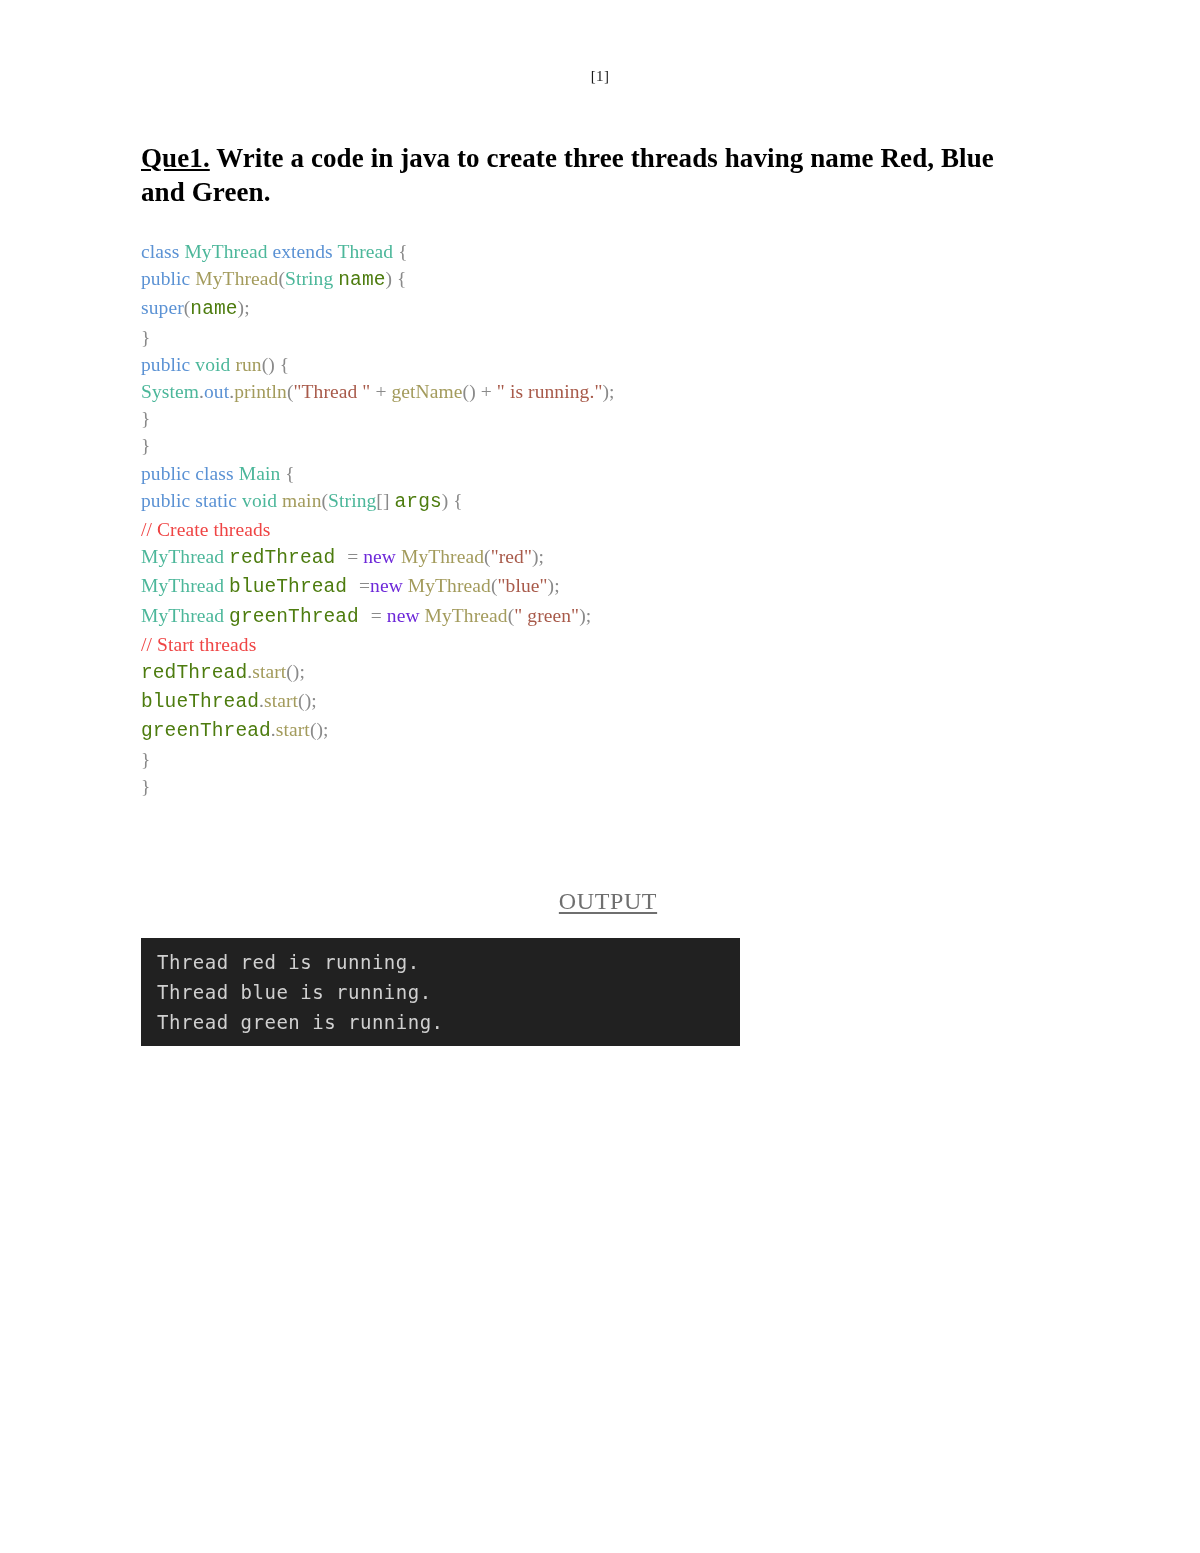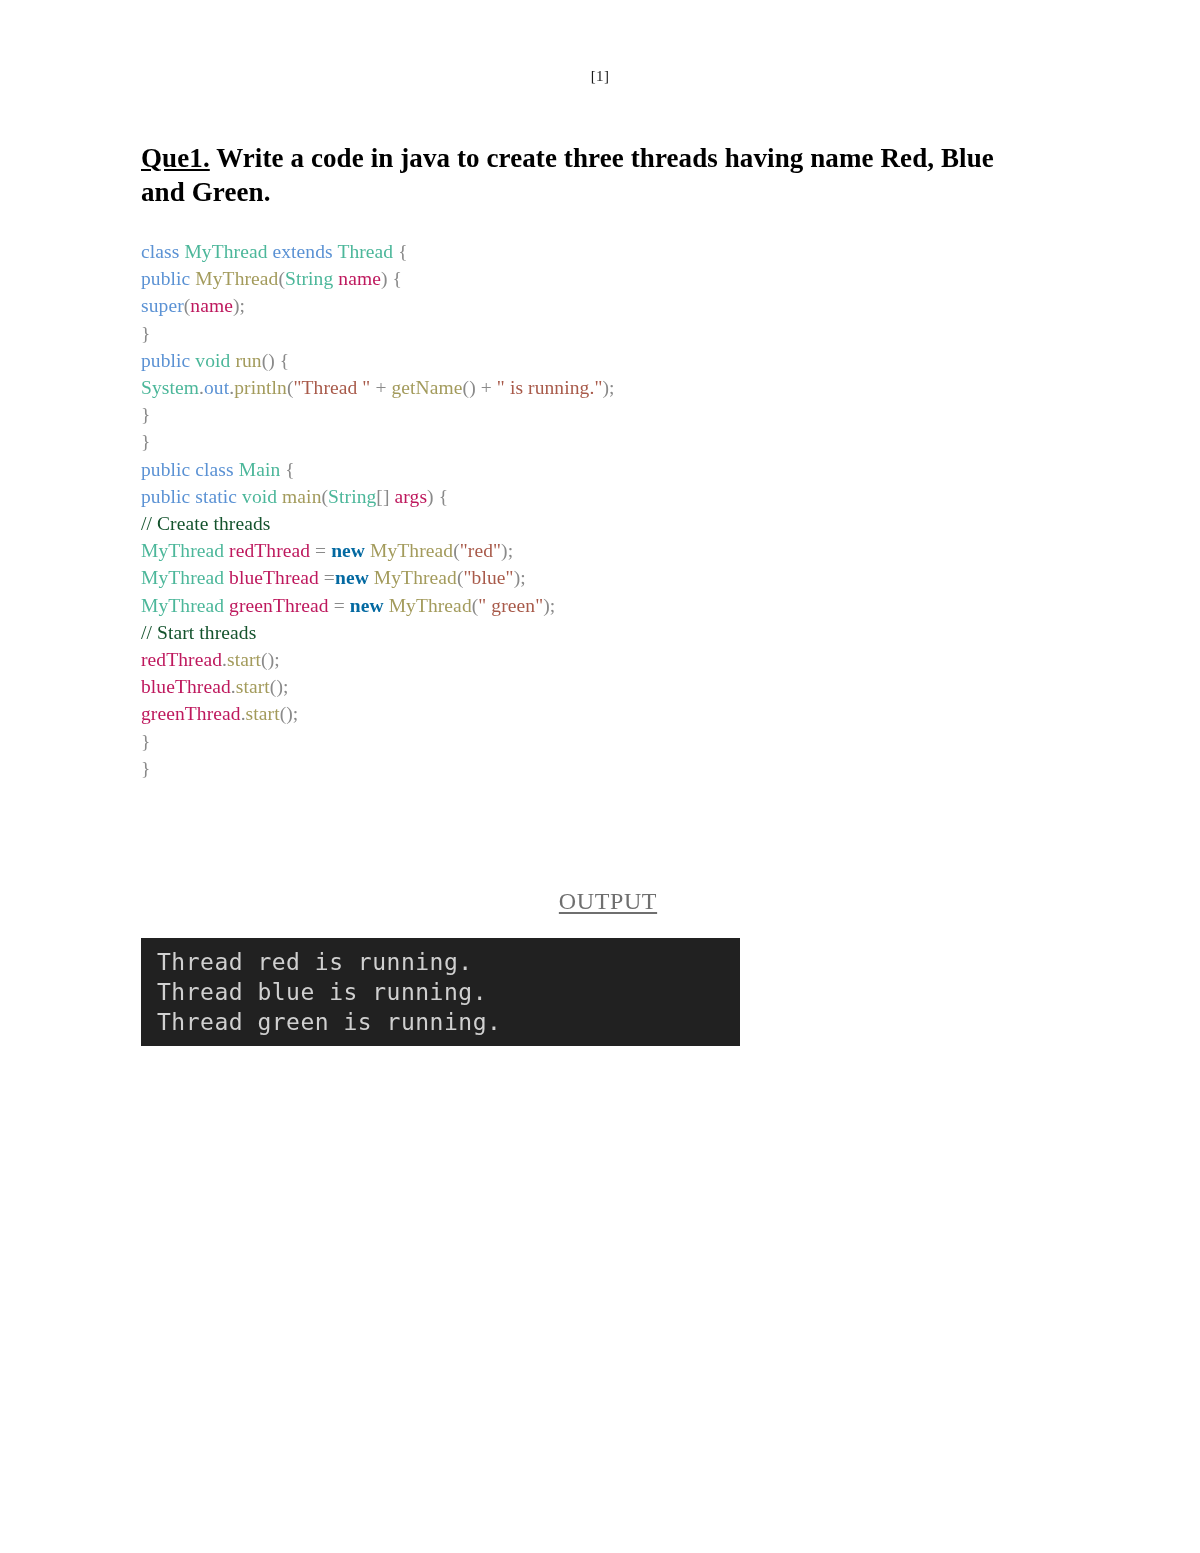--- a/index.html
+++ b/index.html
@@ -66,24 +66,24 @@
   }
   .code-line {
     white-space: pre;
     min-height: 27.2px;
   }
 
   
   .t-kw      { color: #5b92d4; }   
   .t-type    { color: #4cb79a; }   
   .t-method  { color: #a39b5c; }   
-  .t-new     { color: #0369a1; font-weight: bold; }   
+  .t-new     { color: #6d28d9; }   
   .t-str     { color: #a85a4a; }   
-  .t-comment { color: #14532d; text-align: center; }   
-  .t-var     { color: #be185d; }   
+  .t-comment { color: #ef4444; text-align: center; }   
+  .t-var     { color: #4d7c0f; font-family: Liberation Mono, monospace; }   
   .t-punc    { color: #8a8a8a; }
 
   
   .output-heading {
     position: absolute;
     top: 888px;
     left: 8px;
     width: 1200px;
     text-align: center;
     font-size: 24px;
@@ -102,21 +102,21 @@
     left: 141px;
     width: 599px;
     height: 108px;
     background: #212121;
     box-sizing: border-box;
     padding: 9px 0 0 16px;
     overflow: hidden;
   }
   .terminal-line {
     font-family: "DejaVu Sans Mono", "Liberation Mono", monospace;
-    font-size: 23px;
+    font-size: 19px;
     line-height: 30px;
     color: #d0d0d0;
     white-space: pre;
     letter-spacing: 0.5px;
   }
 </style>
 </head>
 <body>
 
 <div class="page">

